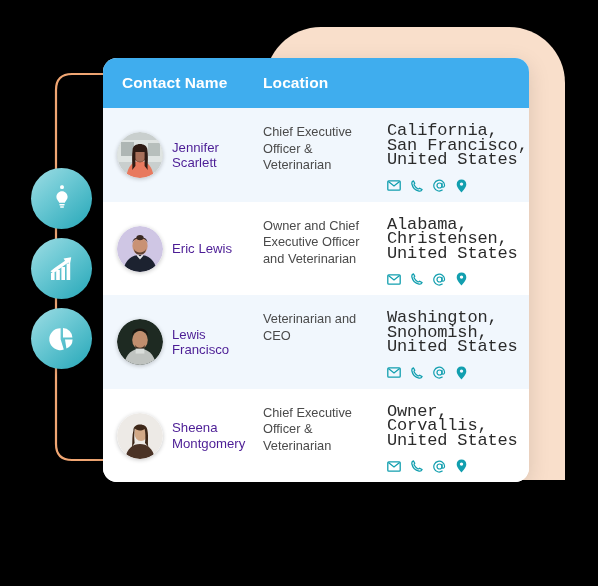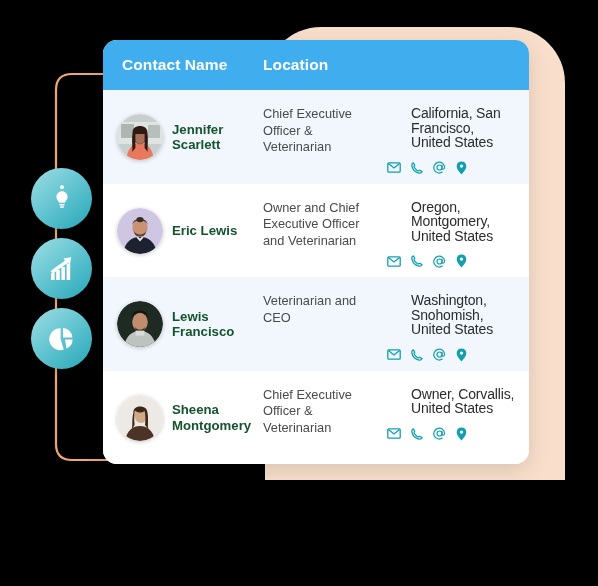--- a/index.html
+++ b/index.html
@@ -55,21 +55,21 @@
     align-items: center;
     justify-content: center;
     box-shadow: 0 2px 6px rgba(0,0,0,0.18);
   }
   .badge svg { display: block; }
 
   
   .table-card {
     position: absolute;
     left: 103px;
-    top: 40px;
+    top: 58px;
     width: 426px;
     height: 424px;
     background: #FFFFFF;
     border-radius: 14px;
     overflow: hidden;
     z-index: 3;
     box-shadow: 0 6px 22px rgba(0,0,0,0.13);
   }
 
   .thead {
@@ -110,23 +110,23 @@
     width: 46px;
     height: 46px;
     min-width: 46px;
     border-radius: 50%;
     overflow: hidden;
     position: relative;
     box-shadow: 0 1px 4px rgba(0,0,0,0.22);
   }
   .avatar svg { display:block; width:46px; height:46px; }
   .name-text {
-    color: #14532d;
+    color: #4c1d95;
     font-size: 13.2px;
-    font-weight: bold;
+    font-weight: normal;
     line-height: 15.5px;
   }
 
   
   .cell-spec {
     width: 124px;
     box-sizing: border-box;
     padding-right: 6px;
     color: #4A4A4A;
     font-size: 12.8px;
@@ -135,25 +135,24 @@
   }
 
   
   .cell-loc {
     width: 142px;
     box-sizing: border-box;
     padding-top: 2px;
   }
   .loc-text {
     color: #2B2B2B;
-    font-size: 14px;
+    font-size: 17px;
     line-height: 14.6px;
-    font-family: Liberation Sans, sans-serif;
+    font-family: Liberation Mono, monospace;
     letter-spacing: -0.15px;
-    margin-left: 24px;
   }
   .loc-icons {
     margin-top: 11px;
     display: flex;
     align-items: center;
     gap: 10px;
     color: #129FAF;
   }
   .loc-icons .ico { display: block; cursor: pointer; }
 </style>
@@ -287,21 +286,21 @@
           </g>
         </svg>
       </div>
       <div class="name-text">
         <span>Eric Lewis</span>
       </div>
     </div>
     <div class="cell-spec">Owner and Chief Executive Officer and Veterinarian</div>
     <div class="cell-loc">
       <div class="loc-text">
-        <span>Oregon, Montgomery,</span><br>
+        <span>Alabama, Christensen,</span><br>
         <span>United States</span>
       </div>
       <div class="loc-icons">
         <svg class="ico" width="14" height="11" viewBox="0 0 14 11">
           <rect x="0.8" y="0.8" width="12.4" height="9.4" rx="1" fill="none" stroke="currentColor" stroke-width="1.3"></rect>
           <path d="M1.4 1.6 L 7 6 L 12.6 1.6" fill="none" stroke="currentColor" stroke-width="1.3"></path>
         </svg>
         <svg class="ico" width="12" height="12" viewBox="0 0 12 12">
           <path d="M2.4 0.9 C 1.2 1.4, 0.6 2.6, 0.9 4 C 1.6 7.4, 4.6 10.4, 8 11.1 C 9.4 11.4, 10.6 10.8, 11.1 9.6 L 8.7 8.2 C 8.2 8.9, 7.4 9.1, 6.7 8.7 C 5.2 7.9, 4.1 6.8, 3.3 5.3 C 2.9 4.6, 3.1 3.8, 3.8 3.3 Z" fill="none" stroke="currentColor" stroke-width="1.25" stroke-linejoin="round"></path>
         </svg>

